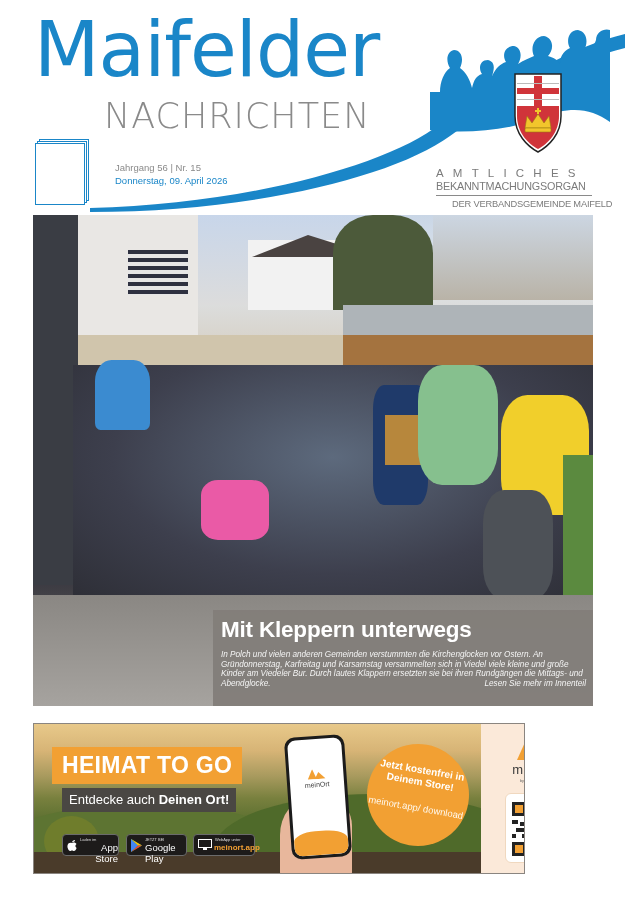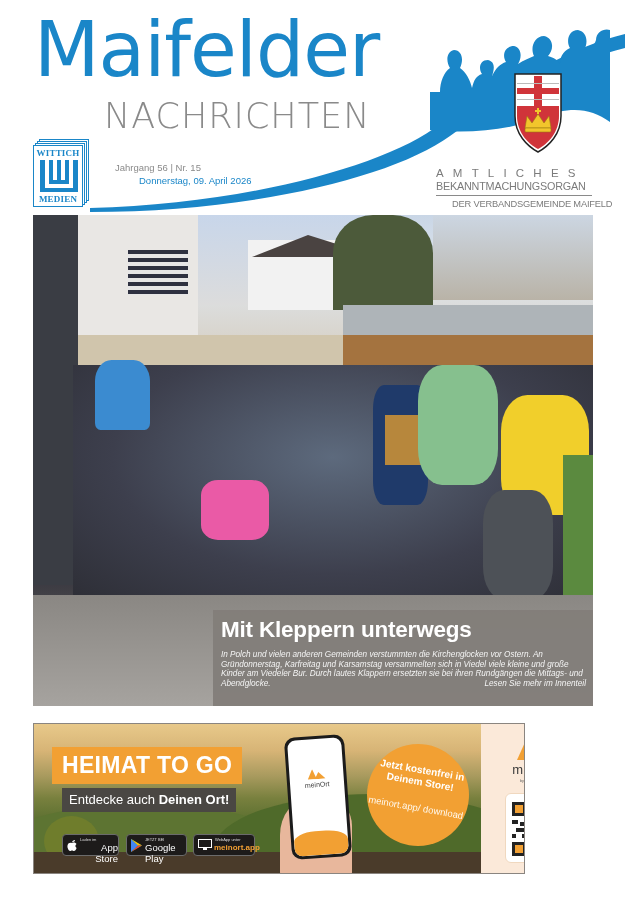--- a/index.html
+++ b/index.html
@@ -38,21 +38,21 @@
   .wittich-logo .w-mark {
     position: absolute; left: 6px; top: 14px; width: 38px; height: 32px;
   }
 
   .issue-line {
     position: absolute; left: 115px; top: 158px;
     font-size: 9.5px; color: #8a8a8a;
   }
   .issue-date {
     position: absolute; left: 115px; top: 171px;
-    font-size: 9.5px; color: #1a86c8; margin-left: 24px;
+    font-size: 9.5px; color: #1a86c8;
   }
 
   .silhouettes { position: absolute; left: 430px; top: 18px; width: 180px; height: 120px; }
   .crest { position: absolute; left: 513px; top: 66px; width: 50px; height: 84px; }
 
   .org-1 {
     position: absolute; left: 436px; top: 163px;
     font-size: 11.5px; letter-spacing: 9.2px; color: #7b7b7b;
   }
   .org-2 {
@@ -155,32 +155,20 @@
     <path d="M90 204 C 250 200, 390 160, 440 120 C 470 100, 500 86, 545 62 C 575 46, 600 36, 625 30 L 625 44 C 600 50, 575 60, 548 74 C 505 96, 478 112, 450 132 C 395 172, 255 208, 90 208 Z" fill="#1a86c8"></path>
   </svg>
 
   <div class="title-main">Maifelder</div>
   <div class="title-sub">NACHRICHTEN</div>
 
   <div class="wittich-logo">
     <div class="stack" style="left:6px;top:0;width:50px;height:62px;"></div>
     <div class="stack" style="left:4px;top:2px;width:50px;height:62px;"></div>
     <div class="stack" style="left:2px;top:4px;width:50px;height:62px;"></div>
-    <div class="front">
-      <span class="w-top">WITTICH</span>
-      <svg class="w-mark" viewBox="0 0 38 32">
-        <rect x="0" y="0" width="38" height="32" fill="#1a86c8"></rect>
-        <rect x="5" y="0" width="4" height="24" fill="#fff"></rect>
-        <rect x="5" y="24" width="28" height="4" fill="#fff"></rect>
-        <rect x="13" y="0" width="4" height="20" fill="#fff"></rect>
-        <rect x="21" y="0" width="4" height="20" fill="#fff"></rect>
-        <rect x="29" y="0" width="4" height="28" fill="#fff"></rect>
-      </svg>
-      <span class="w-bot">MEDIEN</span>
-    </div>
   </div>
 
   <div class="issue-line">Jahrgang 56 | Nr. 15</div>
   <div class="issue-date">Donnerstag, 09. April 2026</div>
 
   <svg class="silhouettes" viewBox="0 0 180 120">
     <path d="M0 108 L 0 70 L 10 70 C 10 60, 14 50, 20 46 C 16 40, 16 30, 24 28 C 32 28, 34 38, 30 46 C 36 50, 40 58, 42 66 C 44 58, 46 54, 52 52 C 48 46, 50 38, 58 38 C 66 40, 64 48, 62 54 C 66 46, 70 42, 76 40 C 72 34, 74 24, 84 24 C 92 26, 92 36, 88 42 C 94 38, 100 36, 104 34 C 100 26, 104 14, 114 14 C 124 16, 124 28, 118 34 C 124 36, 128 38, 130 42 C 130 36, 132 30, 140 26 C 136 20, 138 8, 148 8 C 158 10, 158 22, 154 28 C 160 28, 164 24, 166 18 C 166 10, 174 6, 180 8 L 180 100 C 160 86, 140 84, 110 96 C 80 108, 40 112, 0 108 Z" fill="#1a86c8"></path>
   </svg>
 
   <svg class="crest" viewBox="0 0 50 84">

